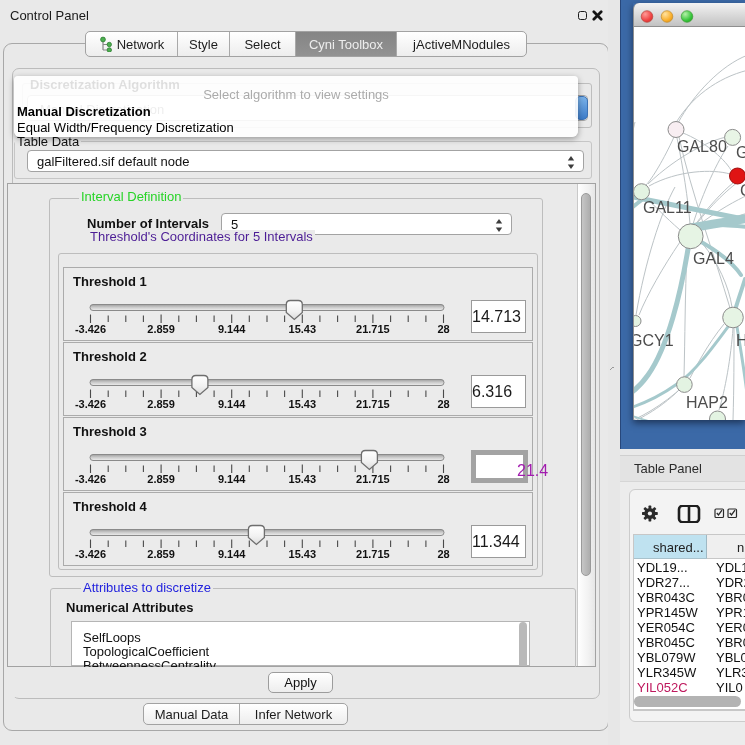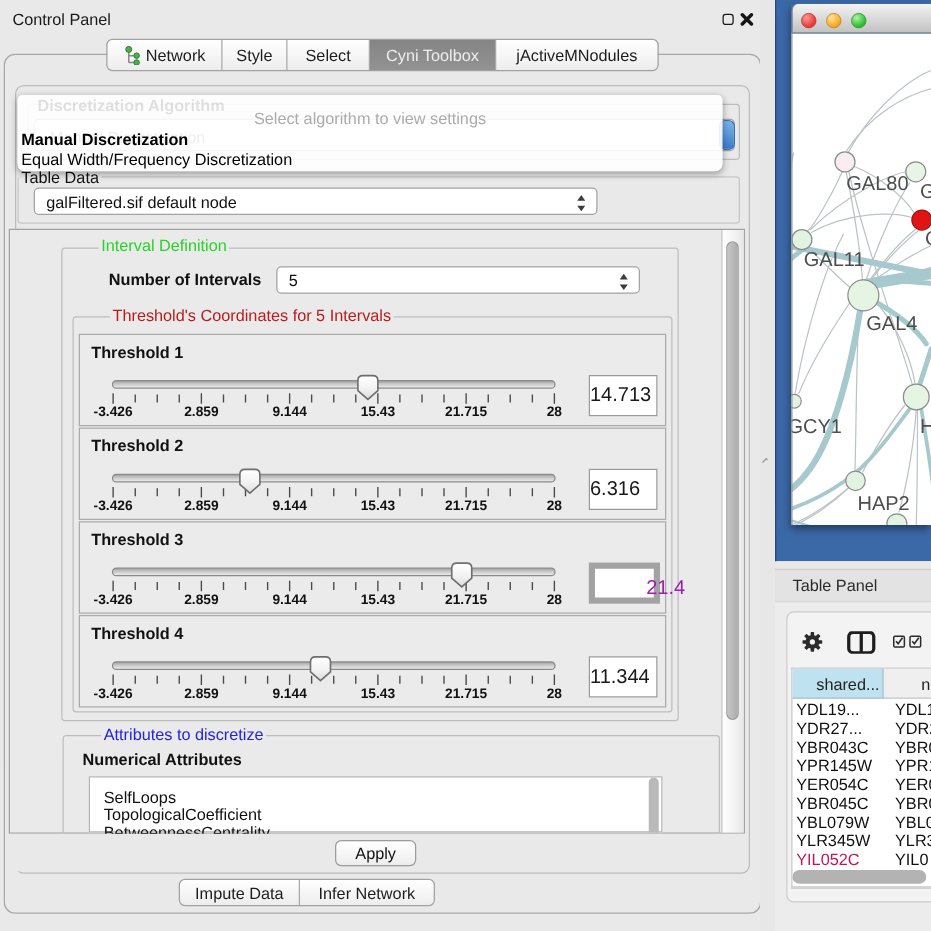--- a/index.html
+++ b/index.html
@@ -62,21 +62,21 @@
 <div class="abs" style="left:14px;top:76px;width:564px;height:61px;background:rgba(255,255,255,0.90);border-radius:4px 4px 6px 6px;box-shadow:0 2px 6px rgba(0,0,0,0.35);z-index:40;"></div>
 <div class="abs" style="left:14px;top:76px;width:564px;height:61px;z-index:41;">
   <div class="abs" style="left:16px;top:1px;font-size:13px;font-weight:bold;color:rgba(25,25,25,0.13);">Discretization Algorithm</div>
   <div class="abs" style="left:0;top:11px;width:100%;text-align:center;font-size:13px;color:#ababab;">Select algorithm to view settings</div>
   <div class="abs" style="left:3px;top:28px;font-size:13px;font-weight:bold;color:#000;">Manual Discretization</div>
   <div class="abs" style="left:3px;top:44px;font-size:13px;color:#000;">Equal Width/Frequency Discretization</div>
 </div>
 
 <div class="etch" style="left:14px;top:141px;width:578px;height:38px;border-color:#c6c6c6;"></div>
 <div class="abs" style="left:15px;top:134px;font-size:13px;color:#111;background:#e9e9e9;padding:0 2px;">Table Data</div>
-<div class="combo" style="left:27px;top:150px;width:451px;height:22px;">
+<div class="combo" style="left:27px;top:150px;width:557px;height:22px;">
   <div class="txt">galFiltered.sif default node</div>
   <svg class="abs" style="right:8px;top:4.5px;" width="8" height="13" viewBox="0 0 8 13">
     <path d="M4 0 L7.2 4.5 L0.8 4.5 Z" fill="#3c3c3c"></path>
       <path d="M4 13 L7.2 8.5 L0.8 8.5 Z" fill="#3c3c3c"></path>
   </svg>
 </div>
 
 <div class="abs" style="left:7px;top:183px;width:589px;height:484px;border:1px solid #a2a2a2;background:#eaeaea;box-sizing:border-box;"></div>
 
 <div class="abs" style="left:577px;top:184px;width:18px;height:482px;background:linear-gradient(90deg,#ffffff, #f2f2f2 60%, #e6e6e6);border-left:1px solid #c9c9c9;box-sizing:border-box;"></div>
@@ -88,21 +88,21 @@
 <div class="blab" style="left:87px;top:216px;">Number of Intervals</div>
 <div class="combo" style="left:221px;top:213px;width:291px;height:22px;background:#fff;">
   <div class="txt">5</div>
   <svg class="abs" style="right:8px;top:4.5px;" width="8" height="13" viewBox="0 0 8 13">
     <path d="M4 0 L7.2 4.5 L0.8 4.5 Z" fill="#3c3c3c"></path>
       <path d="M4 13 L7.2 8.5 L0.8 8.5 Z" fill="#3c3c3c"></path>
   </svg>
 </div>
 
 <div class="etch" style="left:58px;top:253px;width:480px;height:317px;border-color:#bdbdbd;"></div>
-<div class="gtitle" style="left:64px;top:246px;color:#b91c1c;background:#eaeaea;">Threshold's Coordinates for 5 Intervals</div>
+<div class="gtitle" style="left:64px;top:230px;color:#4c1d95;background:#eaeaea;">Threshold's Coordinates for 5 Intervals</div>
 
 <div class="abs" style="left:63px;top:267px;width:470px;height:74px;border:1px solid #ababab;background:#ebebeb;box-sizing:border-box;"></div>
 <div class="blab" style="left:73px;top:274px;">Threshold 1</div>
 <svg class="abs" style="left:63px;top:267px;" width="470" height="74" viewBox="0 0 470 74">
   <defs>
     <linearGradient id="trk0" x1="0" y1="0" x2="0" y2="1">
         <stop offset="0" stop-color="#9e9e9e"></stop>
         <stop offset="0.45" stop-color="#c9c9c9"></stop>
         <stop offset="1" stop-color="#efefef"></stop>
       </linearGradient>
@@ -291,21 +291,21 @@
 
 <div class="abs" style="left:71px;top:621px;width:459px;height:45px;background:#fff;border:1px solid #b5b5b5;box-sizing:border-box;"></div>
 <div class="abs" style="left:83px;top:631px;font-size:13px;color:#111;line-height:14px;">SelfLoops<br>TopologicalCoefficient<br>BetweennessCentrality</div>
 <div class="abs" style="left:519px;top:622px;width:8px;height:44px;background:#b9b9b9;border-radius:4px 4px 0 0;"></div>
 
 <div class="abs" style="left:8px;top:667px;width:588px;height:30px;background:#e9e9e9;"></div>
 
 <div class="abs" style="left:268px;top:672px;width:65px;height:21px;border:1px solid #9c9c9c;border-radius:5px;background:linear-gradient(#ffffff,#ededed);text-align:center;font-size:13px;color:#111;line-height:19px;box-sizing:border-box;">Apply</div>
 
 <div class="seg abs" style="left:143px;top:703px;height:22px;">
-  <div class="s" style="width:96px;">Impute Data</div>
+  <div class="s" style="width:96px;">Manual Data</div>
   <div class="s" style="width:107px;">Infer Network</div>
 </div>
 
 <div class="abs" style="left:608px;top:0;width:12px;height:745px;background:#e7e7e7;"></div>
 <svg class="abs" style="left:609px;top:365px;" width="8" height="8" viewBox="0 0 8 8">
     <path d="M1 5 L4 2 L5 3" stroke="#999" fill="none" stroke-width="1"></path>
   </svg>
 
 <div class="abs" style="left:620px;top:0;width:125px;height:449px;background:#3b69a7;"></div>
 <div class="abs" style="left:620px;top:449px;width:125px;height:6px;background:#e9e9e9;"></div>

